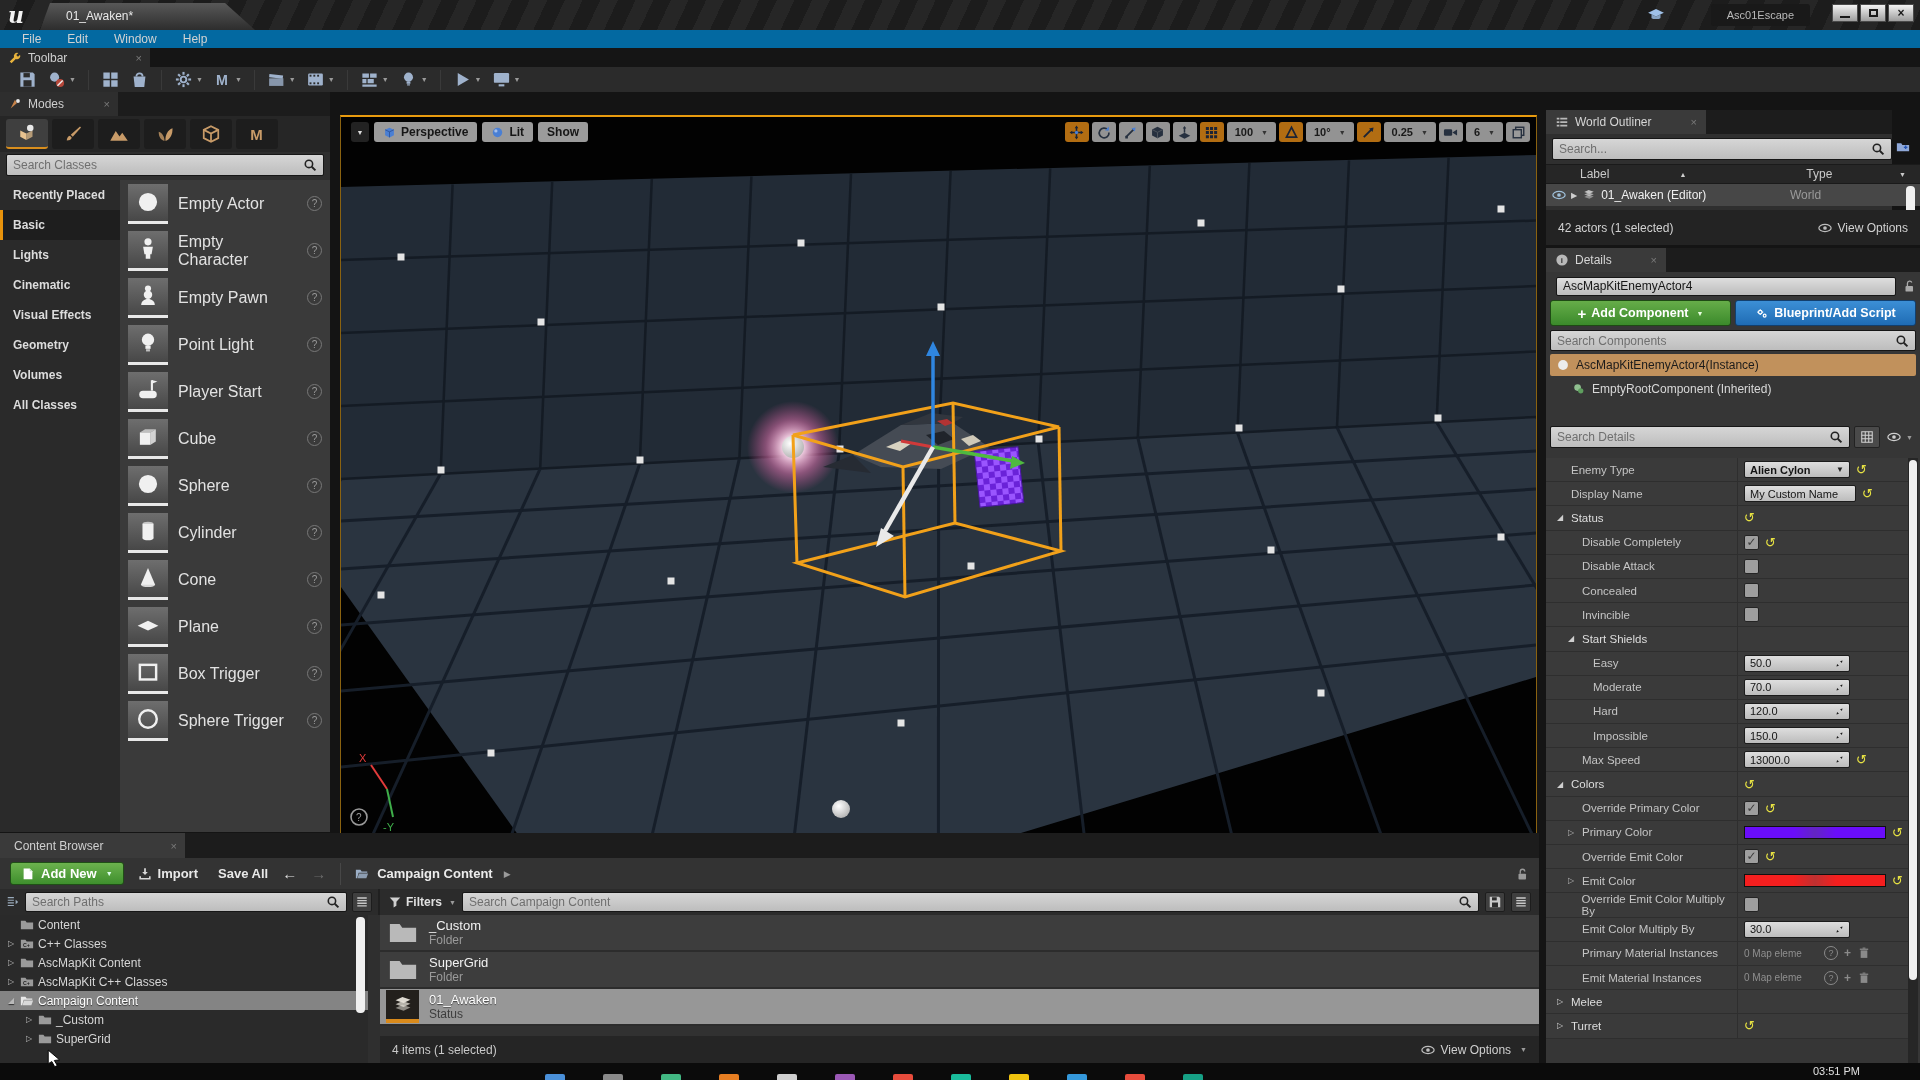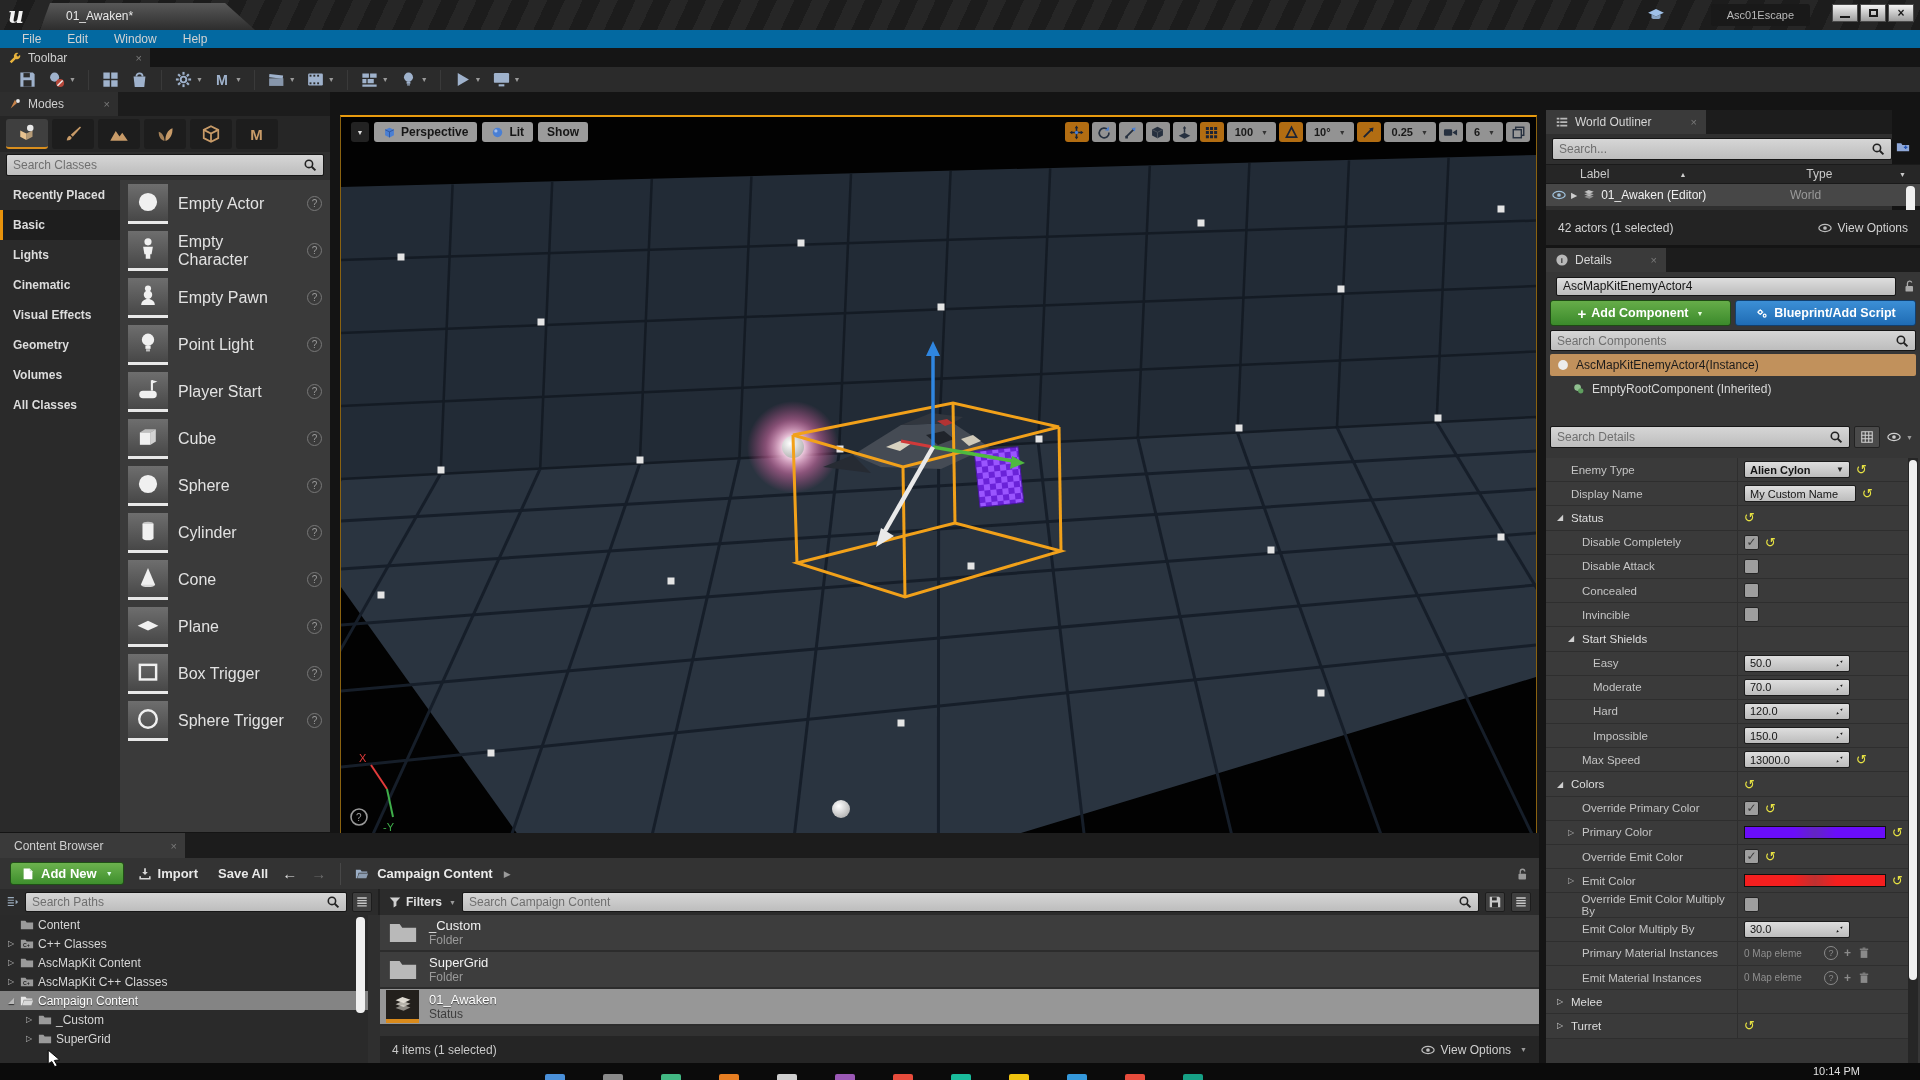--- a/index.html
+++ b/index.html
@@ -1589,21 +1589,21 @@
           <span class="reset">↺</span>
         </div>
       </div>
     </div>
   <div id="dt-scroll" class="abs">
     <div id="dt-thumb"></div>
     </div>
 </div>
 
 <div id="taskbar" class="abs">
-  <span id="clock">10:14 PM</span>
+  <span id="clock">03:51 PM</span>
 <div class="tb-peek" style="left: 545px; background: rgb(74, 144, 217);"></div>
     <div class="tb-peek" style="left: 603px; background: rgb(138, 138, 138);"></div>
     <div class="tb-peek" style="left: 661px; background: rgb(66, 184, 131);"></div>
     <div class="tb-peek" style="left: 719px; background: rgb(230, 126, 34);"></div>
     <div class="tb-peek" style="left: 777px; background: rgb(207, 207, 207);"></div>
     <div class="tb-peek" style="left: 835px; background: rgb(155, 89, 182);"></div>
     <div class="tb-peek" style="left: 893px; background: rgb(231, 76, 60);"></div>
     <div class="tb-peek" style="left: 951px; background: rgb(26, 188, 156);"></div>
     <div class="tb-peek" style="left: 1009px; background: rgb(241, 196, 15);"></div>
     <div class="tb-peek" style="left: 1067px; background: rgb(52, 152, 219);"></div>

